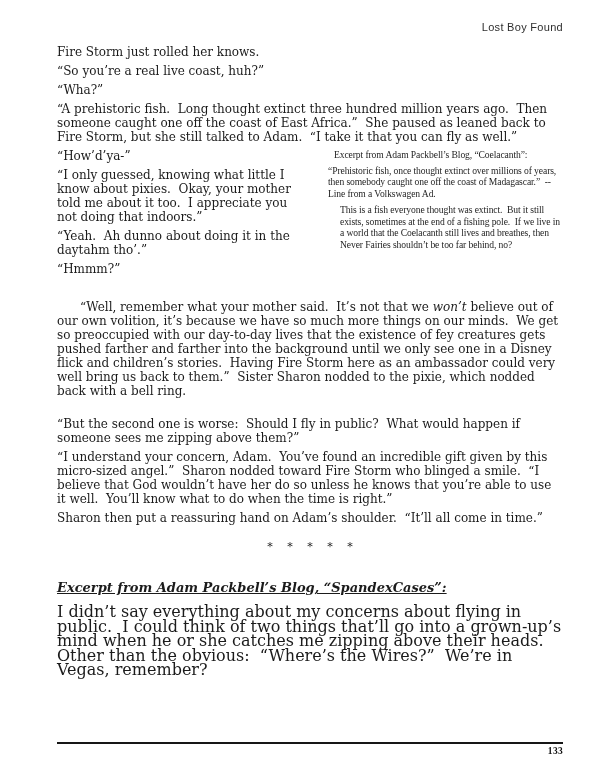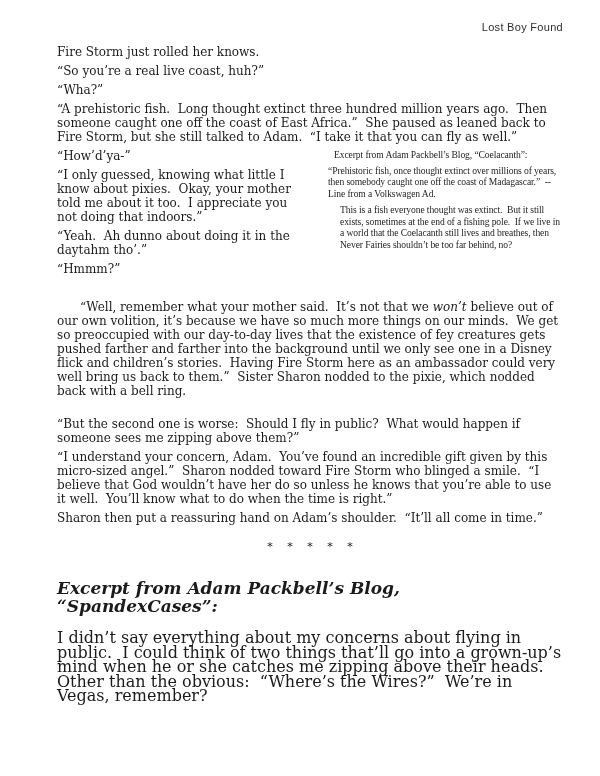--- a/index.html
+++ b/index.html
@@ -76,24 +76,25 @@
   .scene-break {
     text-align: center;
     font-size: 11px;
     word-spacing: 11px;
     color: #222222;
     margin: 15px 0 26px 0;
   }
   .blog-heading {
     font-weight: bold;
     font-style: italic;
-    font-size: 17px;
+    font-size: 13px;
     line-height: 18px;
-    margin: 0 0 16px 0;
+    margin: 0 0 8px 0;
     white-space: pre-wrap;
+    text-decoration: underline;
   }
   .blog-para {
     font-size: 16px;
     line-height: 14.5px;
   }
   .footer {
     position: absolute;
     left: 57px;
     right: 37px;
     top: 742px;
@@ -150,14 +151,18 @@
     <p class="para">Sharon then put a reassuring hand on Adam’s shoulder.  “It’ll all come in time.”</p>
 
     <div class="scene-break">* * * * *</div>
 
     <p class="blog-heading">Excerpt from Adam Packbell’s Blog, “SpandexCases”:</p>
 
     <p class="para blog-para">I didn’t say everything about my concerns about flying in public.  I could think of two things that’ll go into a grown-up’s mind when he or she catches me zipping above their heads.  Other than the obvious:  “Where’s the Wires?”  We’re in Vegas, remember?</p>
 
   </div>
 
+  <div class="footer">
+    <div class="footer-rule"></div>
+    <div class="page-number">133</div>
+  </div>
 
 </div>
 
 </body></html>

